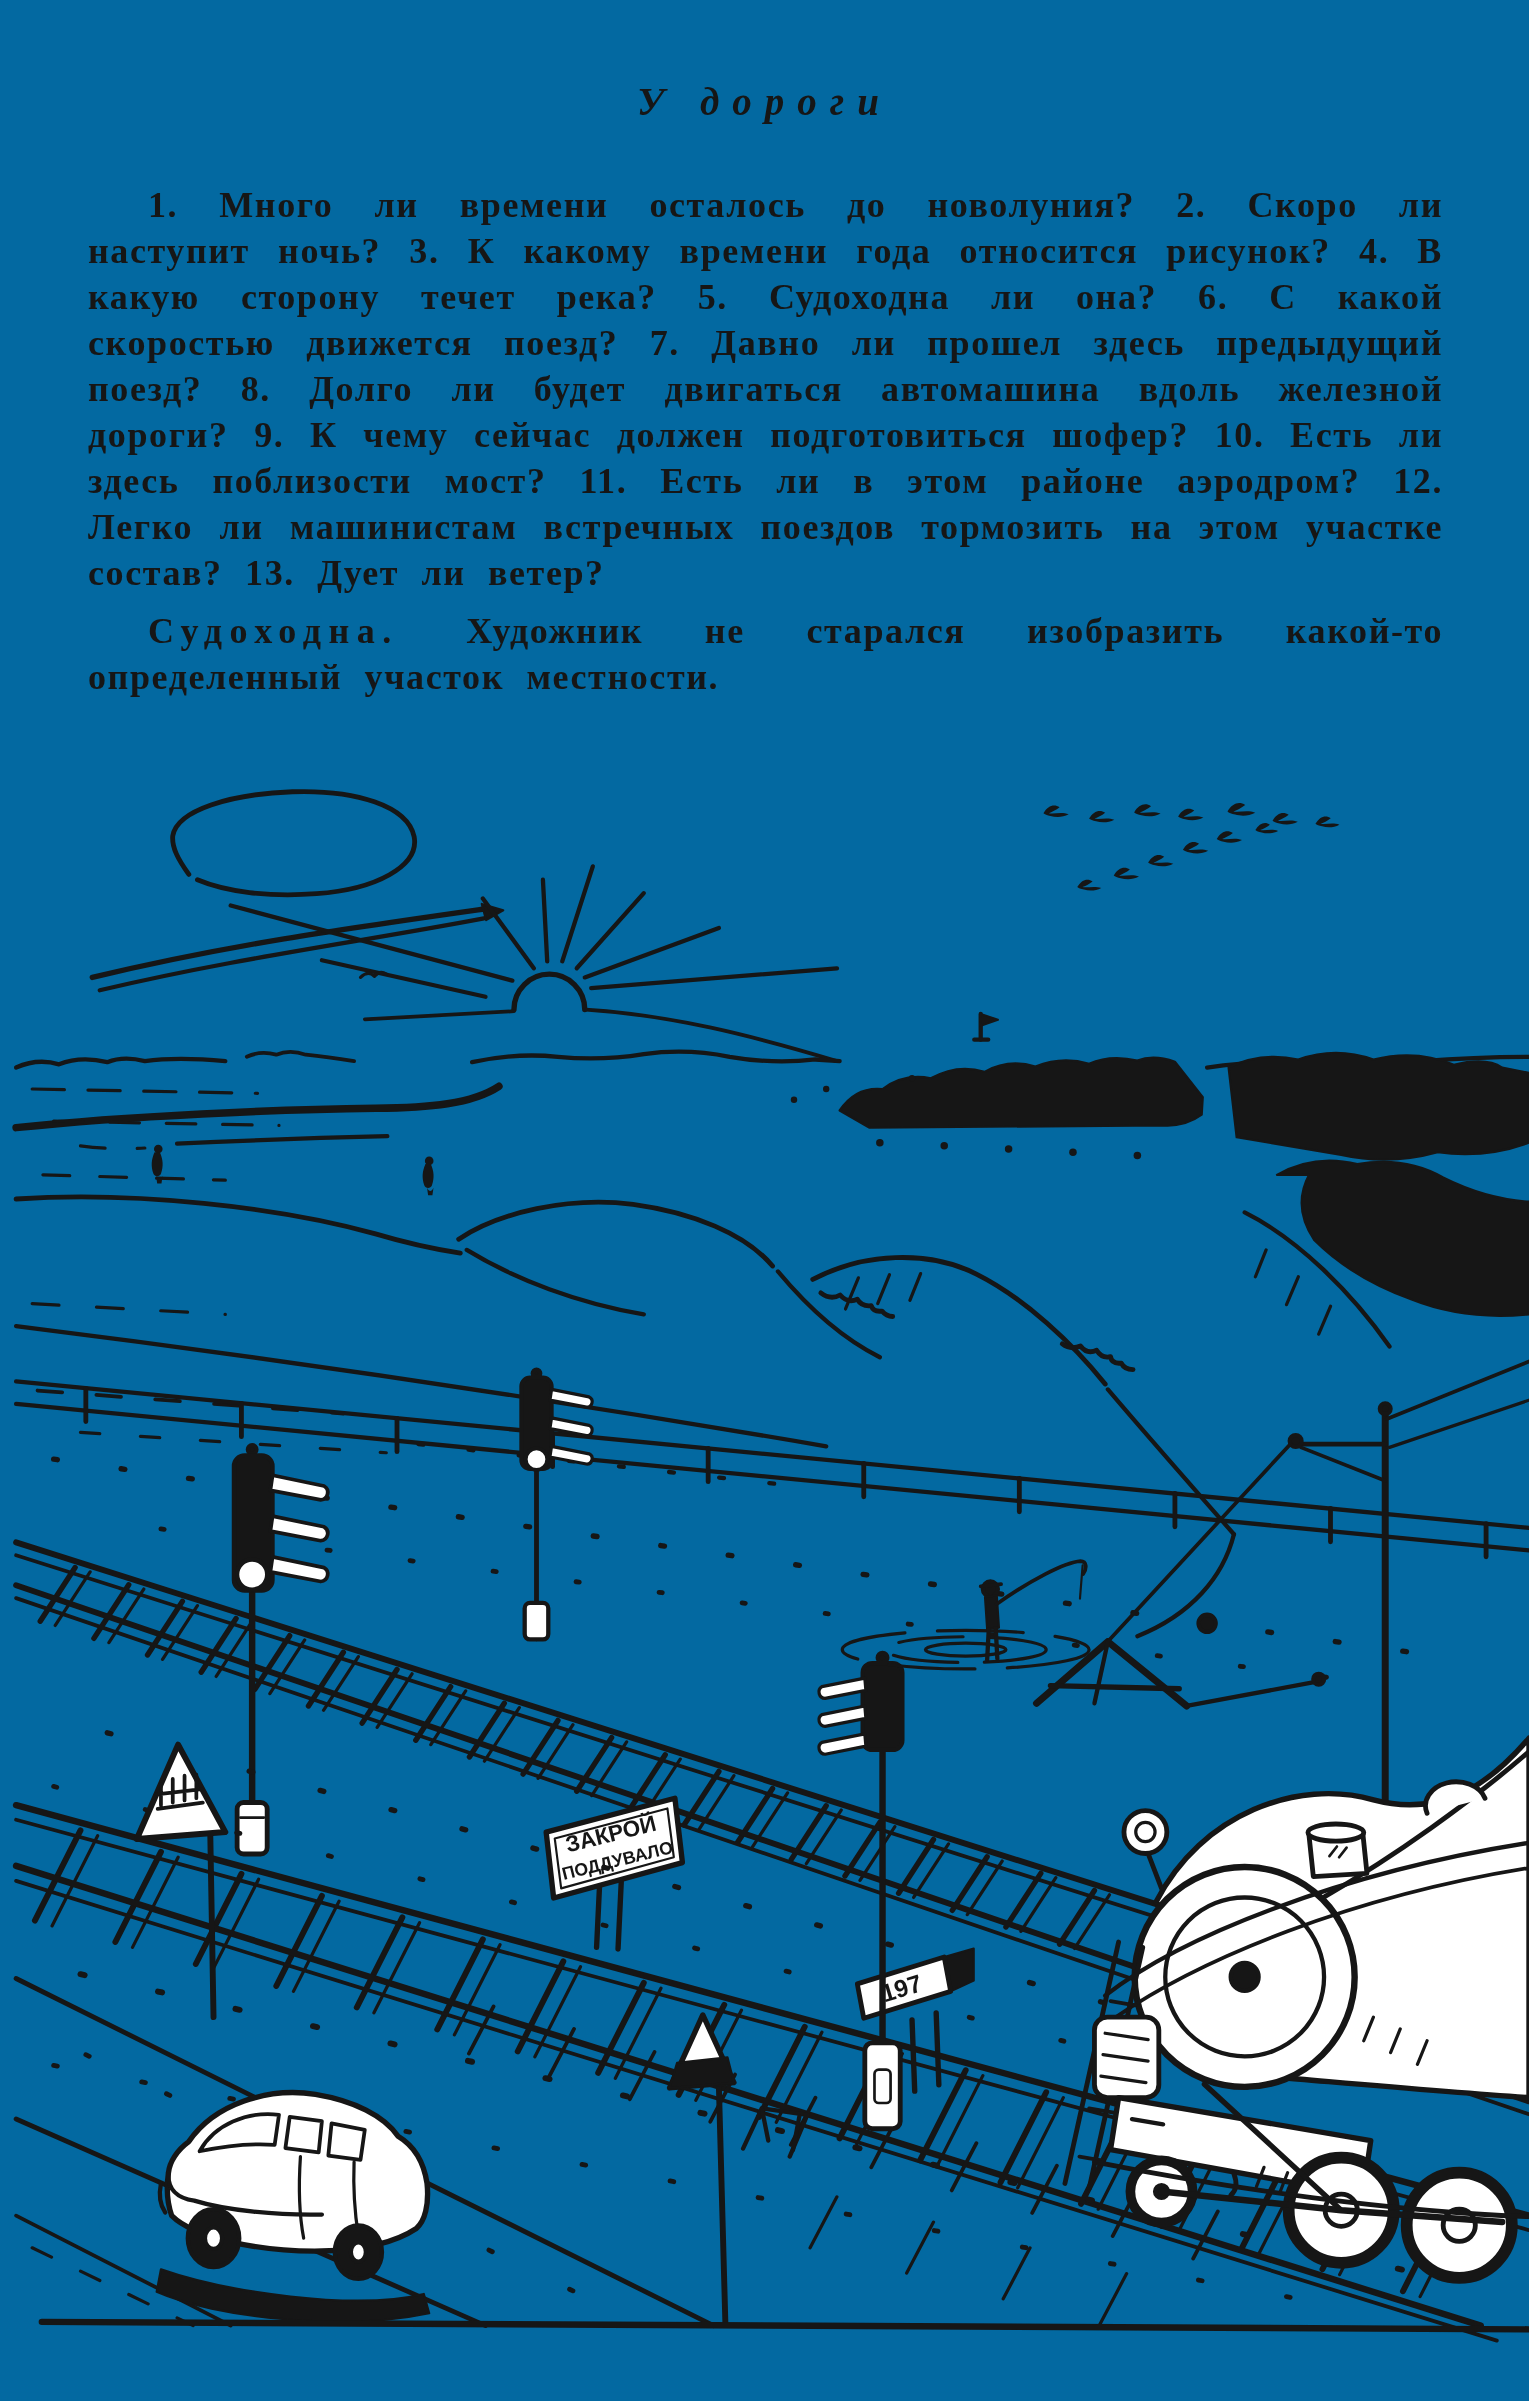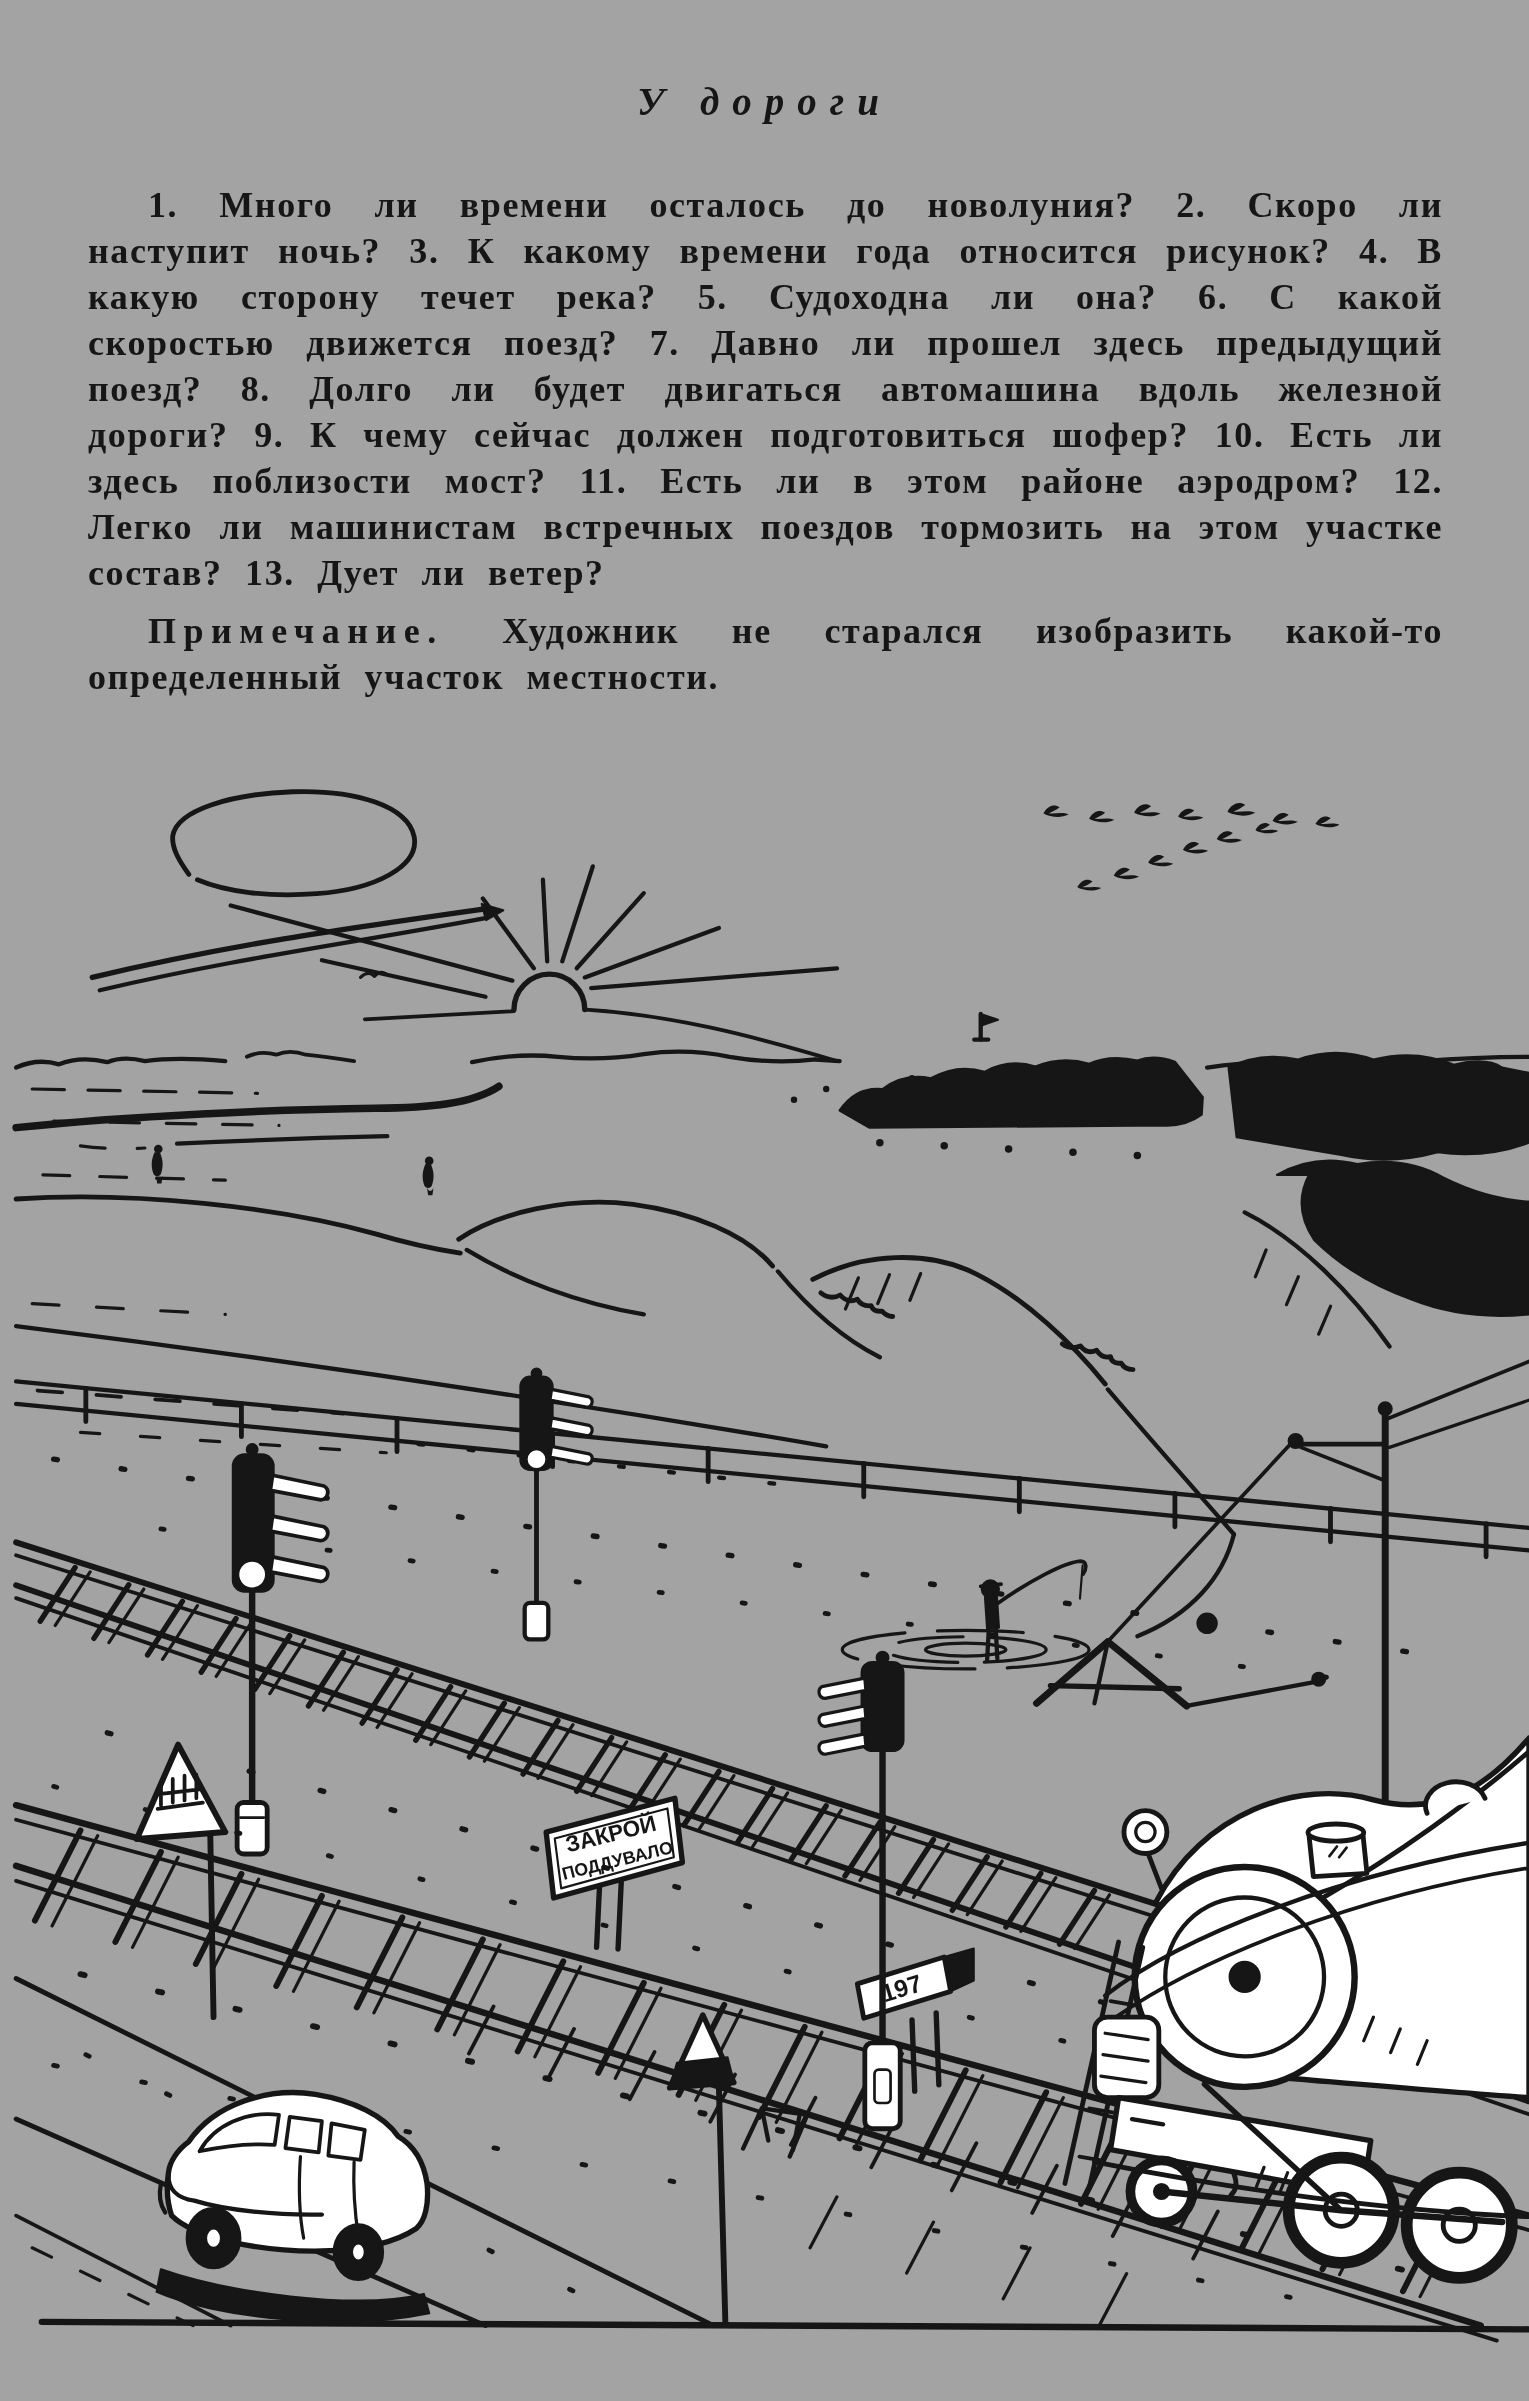--- a/index.html
+++ b/index.html
@@ -1,37 +1,37 @@
 <!DOCTYPE html>
 <html style="font-size:8.6px"><head>
 <meta charset="utf-8">
 <style>
   html,body{margin:0;padding:0;background:#e8e8e4;}
-  .page{position:relative;width:1529px;height:2401px;background:#a3a3a3;color:#161616;
+  .page{position:relative;width:1529px;height:2401px;background:#0369a1;color:#161616;
         font-family:"Liberation Serif",serif;overflow:hidden;}
   .title{position:absolute;top:79px;left:0;width:1529px;text-align:center;margin:0;
          font-style:italic;font-weight:700;font-size:39px;letter-spacing:13px;}
   .textblock{position:absolute;top:170px;left:76px;width:1379px;}
   .textblock p{margin:12px;font-size:36px;line-height:46px;font-weight:600;text-align:justify;
                text-indent:60px;letter-spacing:1.6px;word-spacing:11.8px;}
   .note-label{letter-spacing:7.5px;}
   .note-label::after{content:" ";}
   .ill{position:absolute;left:0;top:767px;width:1529px;height:1607px;}
   svg text{font-family:"Liberation Sans",sans-serif;font-weight:bold;fill:#161616;stroke:none;}
 </style>
 </head>
 <body>
 
 <div class="page">
 
   <h1 class="title">У дороги</h1>
 
   <div class="textblock">
     <p>1. Много ли времени осталось до новолуния? 2. Скоро ли наступит ночь? 3. К какому времени года относится рисунок? 4. В какую сторону течет река? 5. Судоходна ли она? 6. С какой скоростью движется поезд? 7. Давно ли прошел здесь предыдущий поезд? 8. Долго ли будет двигаться автомашина вдоль железной дороги? 9. К чему сейчас должен подготовиться шофер? 10. Есть ли здесь поблизости мост? 11. Есть ли в этом районе аэродром? 12. Легко ли машинистам встречных поездов тормозить на этом участке состав? 13. Дует ли ветер?</p>
-    <p><span class="note-label">Примечание.</span><span>Художник не старался изобразить какой-то определенный участок местности.</span></p>
+    <p><span class="note-label">Судоходна.</span><span>Художник не старался изобразить какой-то определенный участок местности.</span></p>
   </div>
 
   <svg class="ill" viewBox="0 0 2850 2995">
     <defs>
       <path id="bird" d="M0,8 C8,-6 20,-10 30,-3 C24,2 15,6 10,8 C20,10 34,5 47,10 C36,16 23,16 13,13 C7,12 2,10 0,8 Z"></path>
     </defs>
 
     <g stroke="#161616" stroke-width="8" fill="none" stroke-linecap="round" stroke-linejoin="round">
 
       <g>

